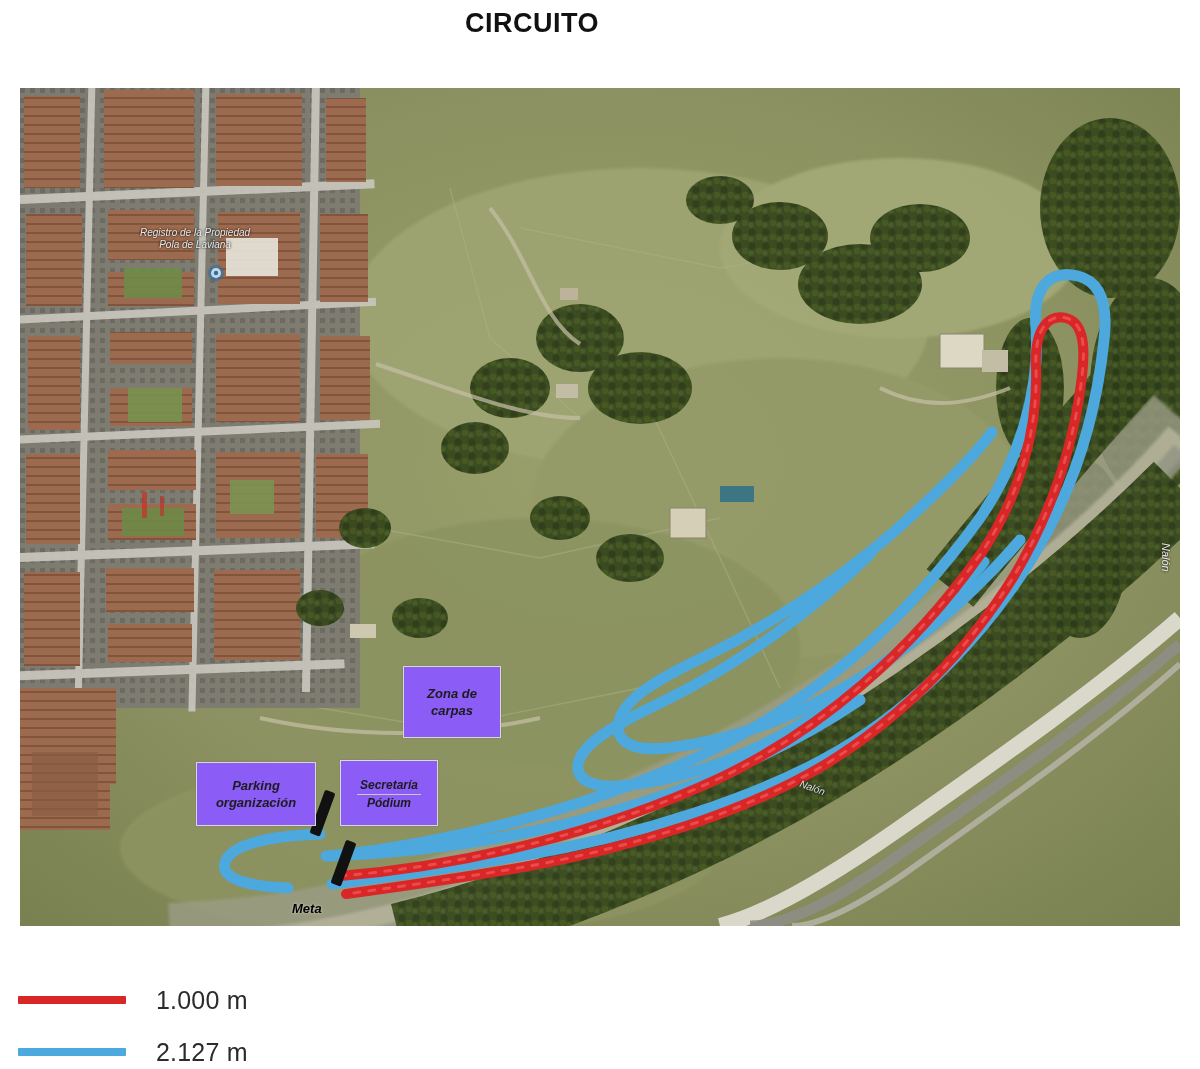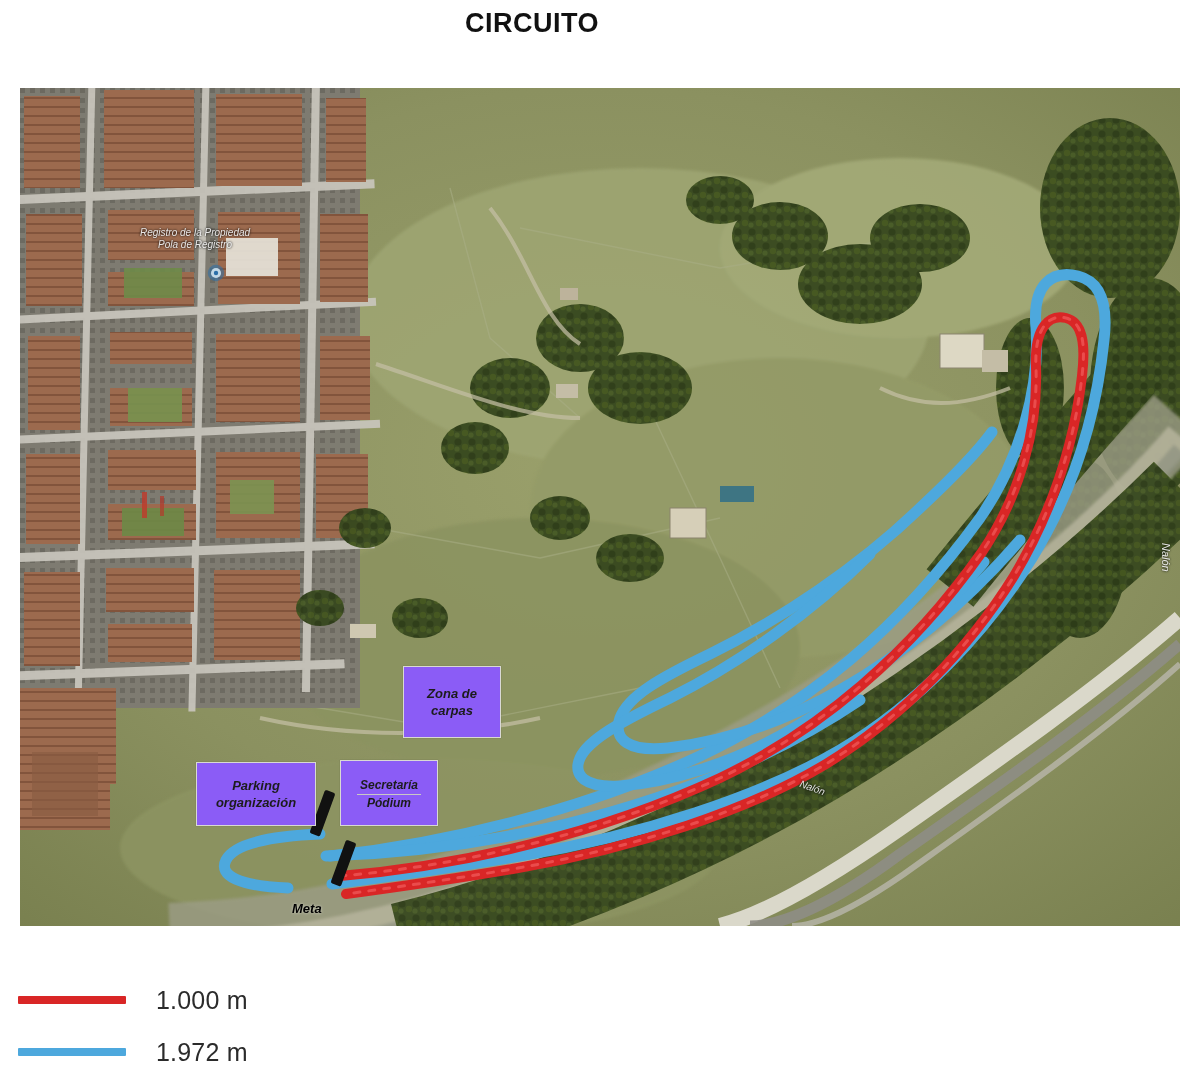--- a/index.html
+++ b/index.html
@@ -388,21 +388,21 @@
 
         <g>
           <rect x="297" y="702" width="11" height="46" rx="2" fill="#111111" transform="rotate(20 302 725)"></rect>
           <rect x="318" y="752" width="11" height="46" rx="2" fill="#111111" transform="rotate(20 323 775)"></rect>
         </g>
       </g>
     </svg>
 
     <div class="poi-label" id="poi-registro">
       <span>Registro de la Propiedad</span><br>
-      <span>Pola de Registro</span>
+      <span>Pola de Laviana</span>
     </div>
     <div class="poi-label" id="poi-nalon-1">Nalón</div>
     <div class="poi-label" id="poi-nalon-2">Nalón</div>
 
     <svg id="poi-pin" viewBox="0 0 24 24">
       <circle cx="12" cy="12" r="9" fill="#2b6fa8" opacity=".55"></circle>
       <circle cx="12" cy="12" r="5.5" fill="#cfe3f0" opacity=".9"></circle>
       <circle cx="12" cy="12" r="2.4" fill="#2b6fa8"></circle>
     </svg>
 
@@ -425,17 +425,17 @@
 
   </div>
 
   <div id="legend">
     <div class="legend-row" id="legend-row-0">
       <span class="legend-swatch" id="sw0" style="background: rgb(217, 38, 38);"></span>
       <span class="legend-text">1.000 m</span>
     </div>
     <div class="legend-row" id="legend-row-1">
       <span class="legend-swatch" id="sw1" style="background: rgb(77, 168, 221);"></span>
-      <span class="legend-text">1.972 m</span>
+      <span class="legend-text">2.127 m</span>
     </div>
   </div>
 
 </div>
 
 </body></html>

